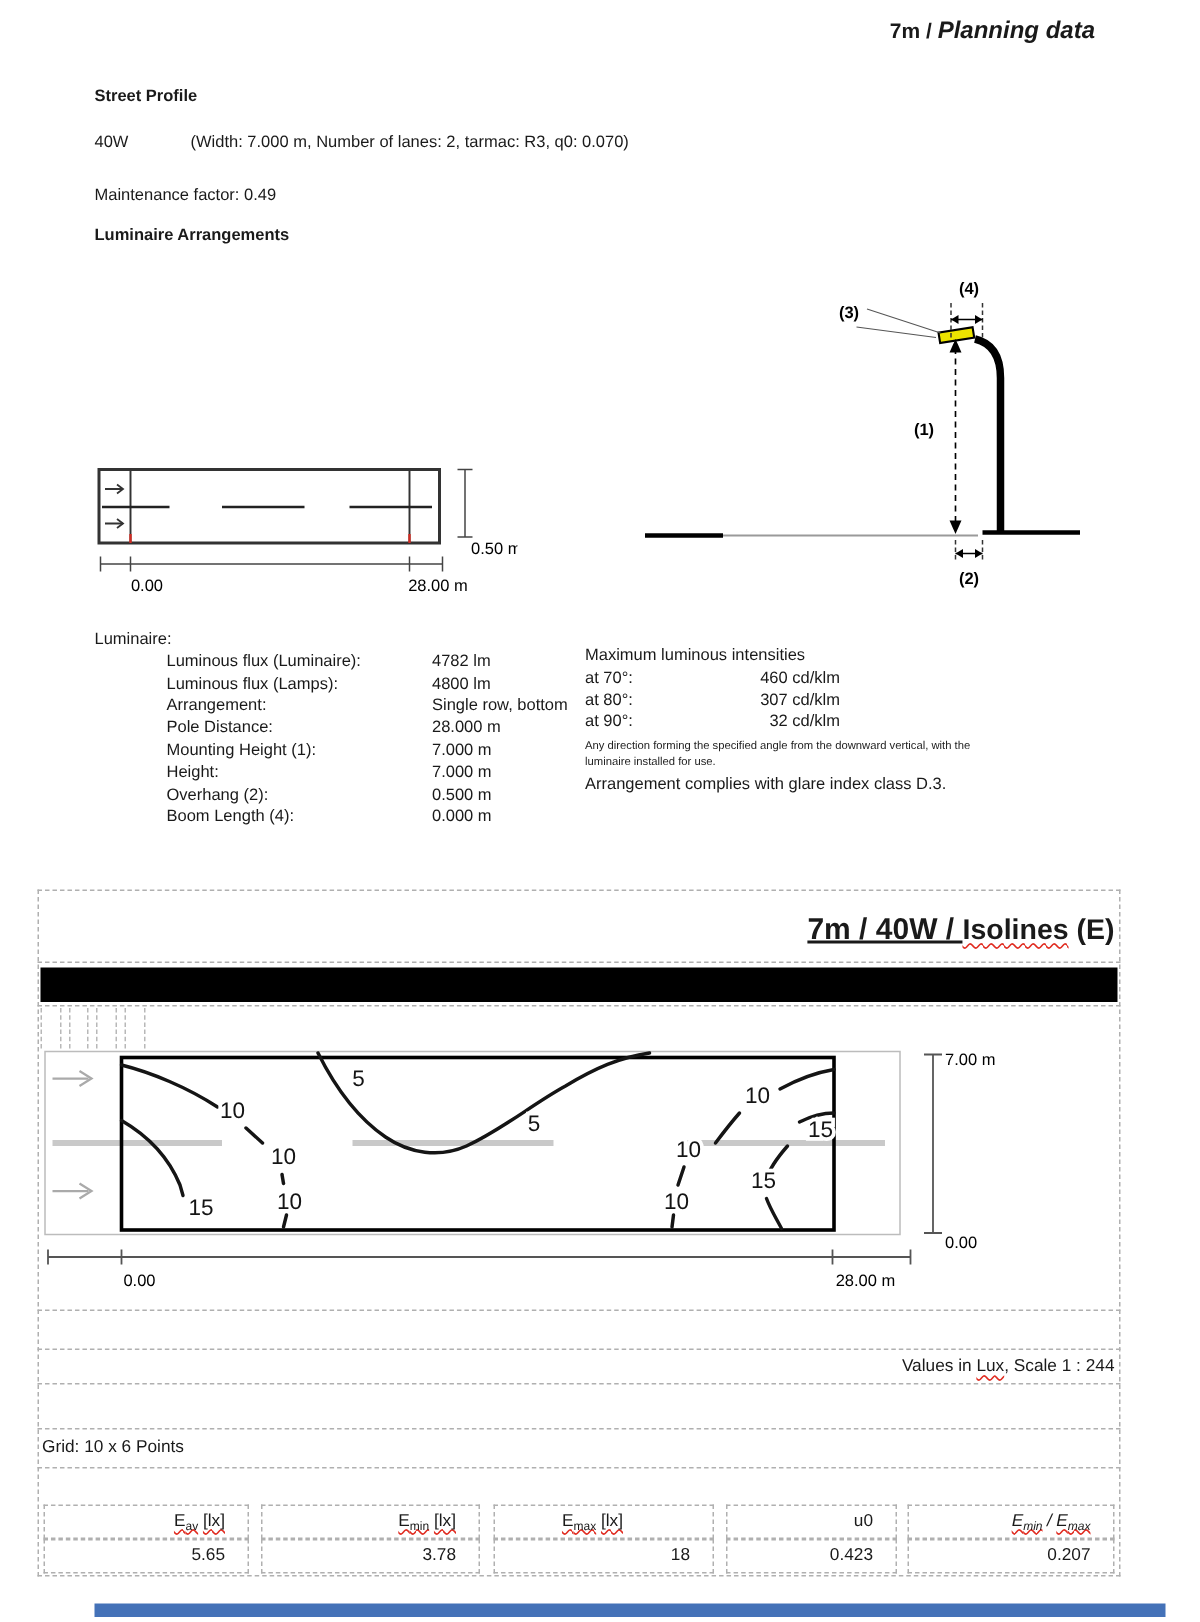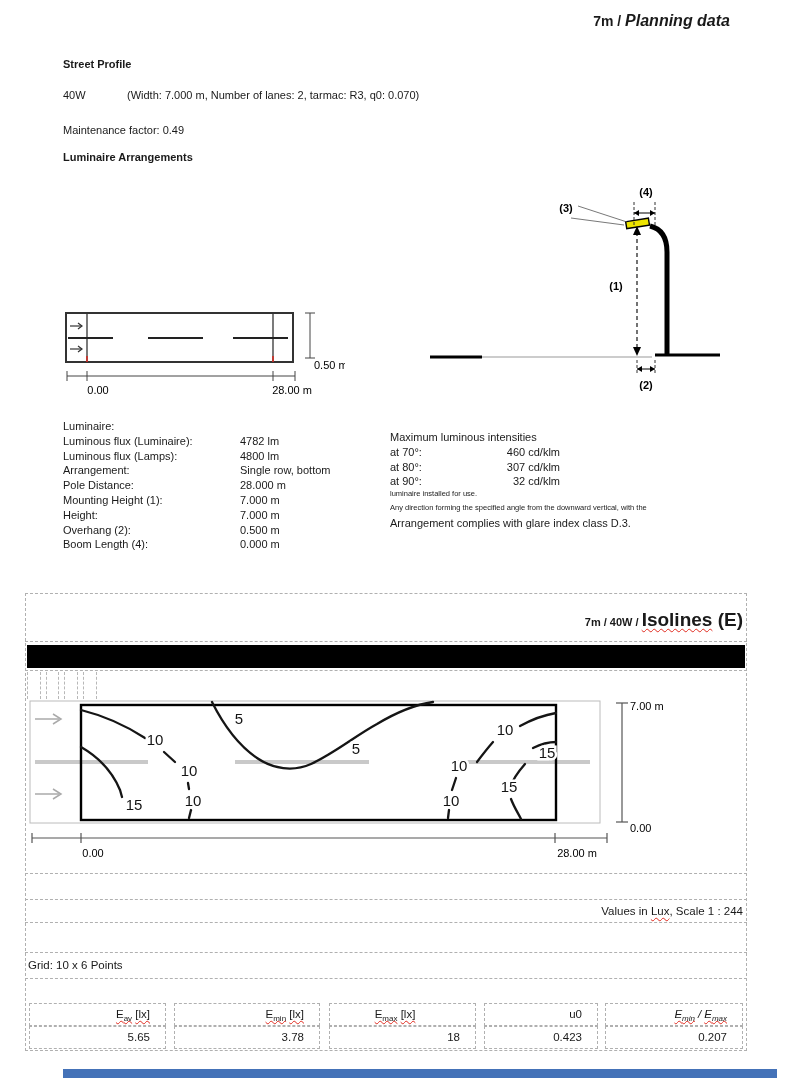--- a/index.html
+++ b/index.html
@@ -5,21 +5,21 @@
   html,body{margin:0;padding:0;background:#fff;}
   .page{position:relative;width:800px;height:1081px;background:#fff;overflow:hidden;
         font-family:"Liberation Sans","DejaVu Sans",sans-serif;color:#1a1a1a;}
   .abs{position:absolute;}
   .b{font-weight:bold;}
   .t11{font-size:11px;line-height:14.8px;}
   .t115{font-size:11.5px;}
   .sp{text-decoration-line:underline;text-decoration-style:wavy;text-decoration-color:#e02b20;
       text-decoration-thickness:1px;text-underline-offset:2px;text-decoration-skip-ink:none;}
   .lum-row{display:flex;}
-  .lum-label{width:177px;flex:none;}
+  .lum-label{width:177px;flex:none;margin-left:48px;}
   .int-row{display:flex;}
   .int-label{width:58px;flex:none;}
   .int-value{width:112px;flex:none;text-align:right;}
   .note{font-size:7.5px;line-height:10.5px;white-space:nowrap;color:#222;}
   .hline{position:absolute;left:25px;width:722px;height:0;border-top:1px dashed #b0b0b0;}
   .vdash{position:absolute;width:0;border-left:1px dashed #b8b8b8;}
   .cell{position:absolute;border:1px dashed #b0b0b0;font-size:11.5px;text-align:right;
         padding-right:15px;box-sizing:border-box;}
   .cell-h{line-height:21px;height:23px;}
   .cell-v{line-height:21px;height:23px;}
@@ -154,29 +154,29 @@
         <span class="int-value">460 cd/klm</span>
       </div>
     <div class="int-row">
         <span class="int-label">at 80°:</span>
         <span class="int-value">307 cd/klm</span>
       </div>
     <div class="int-row">
         <span class="int-label">at 90°:</span>
         <span class="int-value">32 cd/klm</span>
       </div>
+    <div class="note" style="margin-top:3px;">Any direction forming the specified angle from the downward vertical, with the</div>
     <div class="note">luminaire installed for use.</div>
-    <div class="note" style="margin-top:3px;">Any direction forming the specified angle from the downward vertical, with the</div>
     <div style="margin-top:3px;">Arrangement complies with glare index class D.3.</div>
   </div>
 
   <div class="abs" style="left:25px;top:593px;width:722px;height:458px;border:1px dashed #b0b0b0;box-sizing:border-box;"></div>
 
   <div class="abs" style="top:609px;right:57px;text-align:right;white-space:nowrap;">
-    <span class="b" style="font-size:11px;">7m / 40W / </span><span class="b sp" style="font-size:19px;">Isolines</span><span class="b" style="font-size:19px;"> (E)</span>
+    <span class="b" style="font-size:20px;text-decoration:underline;">7m / 40W / </span><span class="b sp" style="font-size:19px;">Isolines</span><span class="b" style="font-size:19px;"> (E)</span>
   </div>
 
   <div class="hline" style="top:641px;"></div>
   <div class="abs" style="left:27px;top:645px;width:718px;height:23px;background:#000;"></div>
   <div class="hline" style="top:670px;"></div>
 
   <div class="vdash" style="left:27px;top:672px;height:27px;"></div>
   <div class="vdash" style="left:40px;top:672px;height:27px;"></div>
   <div class="vdash" style="left:46px;top:672px;height:27px;"></div>
   <div class="vdash" style="left:58px;top:672px;height:27px;"></div>

